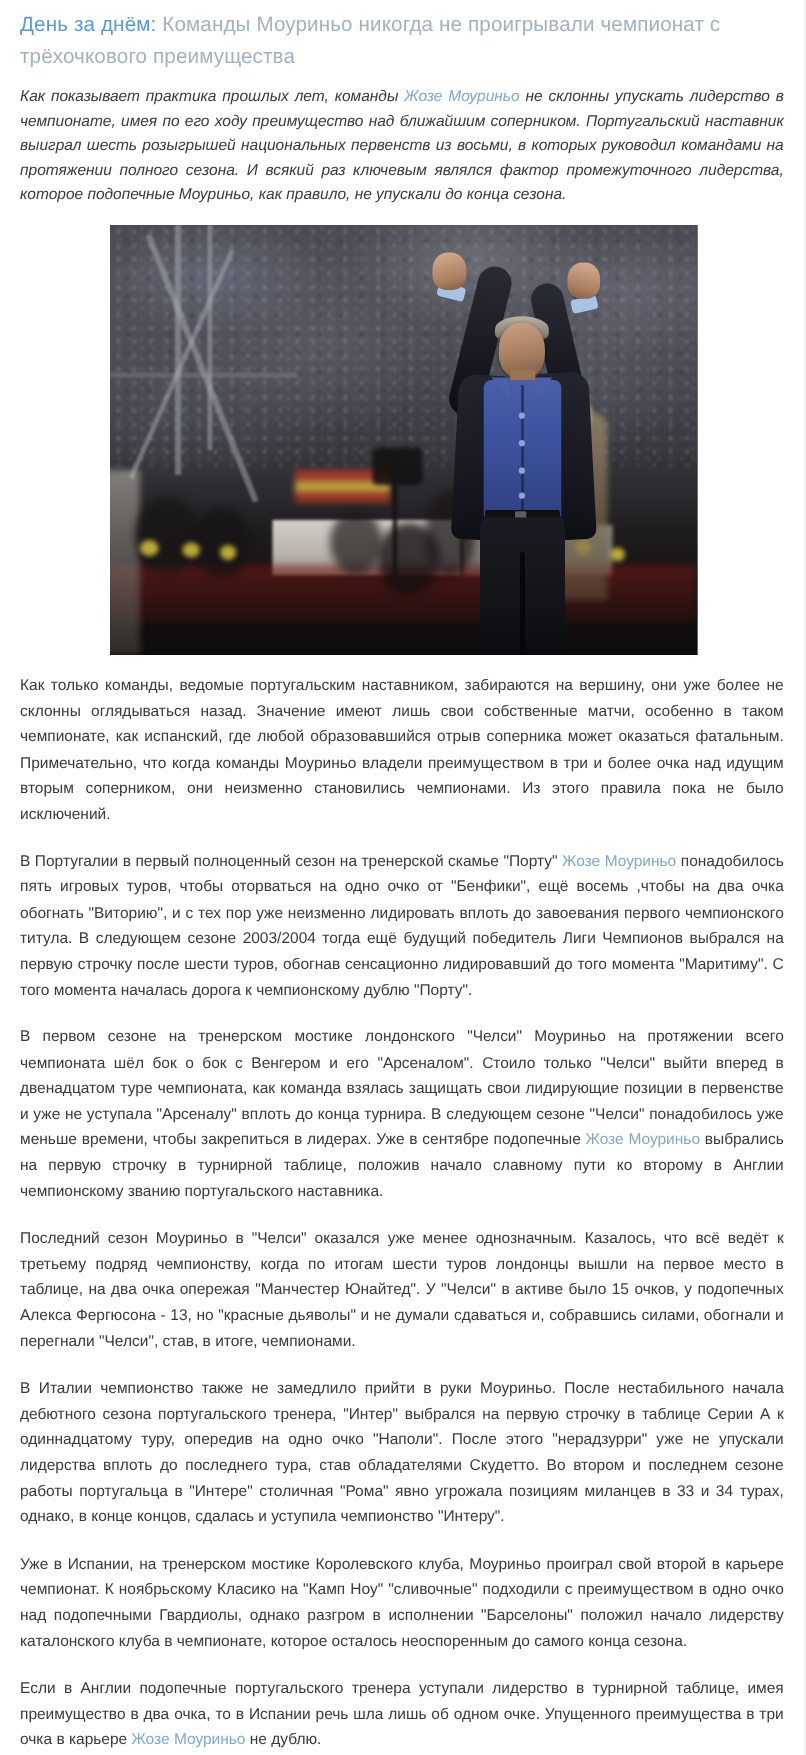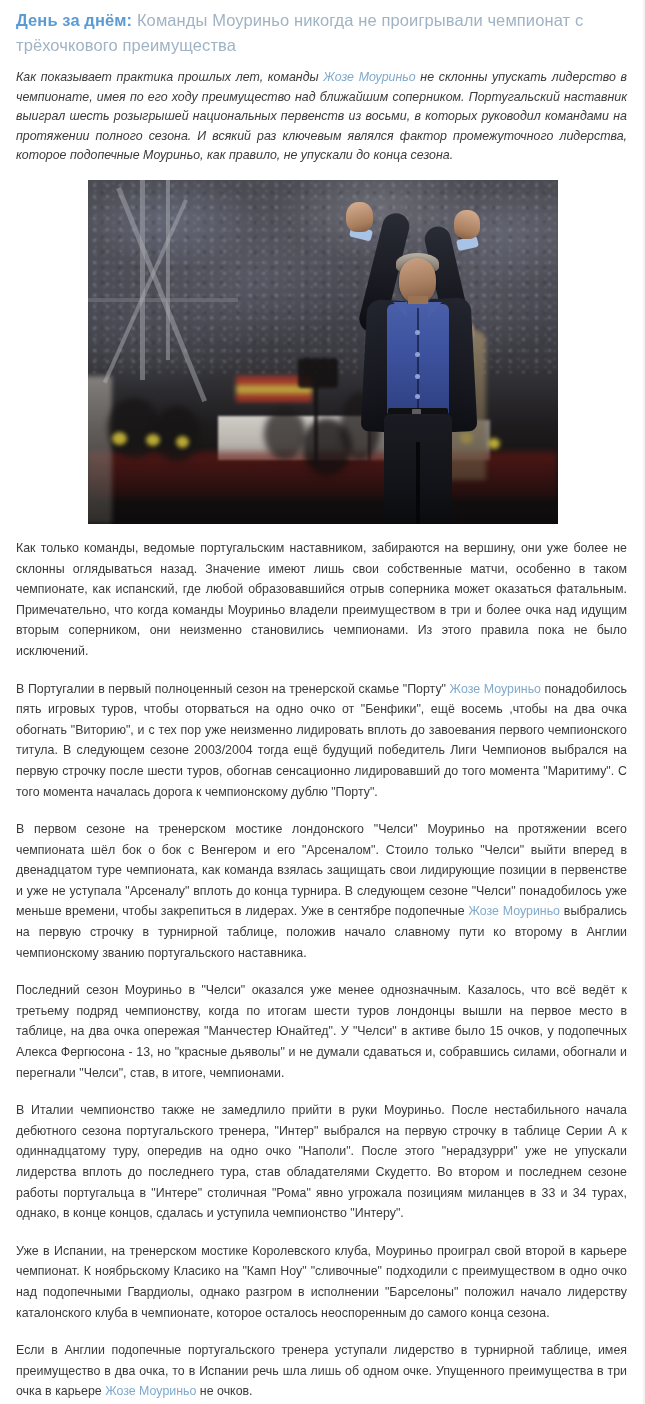--- a/index.html
+++ b/index.html
@@ -24,21 +24,21 @@
   
   .article-title {
     font-size: 16.5px;
     line-height: 25px;
     font-weight: normal;
     margin: 0 0 10px 0;
     letter-spacing: 0.1px;
   }
   .title-lead {
     color: #5b9bd5;
-    font-weight: bold;
+    font-weight: normal;
   }
   .title-rest {
     color: #9fb3c4;
   }
 
   
   .intro {
     font-style: italic;
     font-size: 12.4px;
     line-height: 19.6px;
@@ -448,17 +448,17 @@
   <p class="body-p"><span>В Португалии в первый полноценный сезон на тренерской скамье "Порту" </span><span class="lnk">Жозе Моуриньо</span><span> понадобилось пять игровых туров, чтобы оторваться на одно очко от "Бенфики", ещё восемь ,чтобы на два очка обогнать "Виторию", и с тех пор уже неизменно лидировать вплоть до завоевания первого чемпионского титула. В следующем сезоне 2003/2004  тогда ещё будущий победитель Лиги Чемпионов выбрался на первую строчку после шести туров, обогнав сенсационно лидировавший до того момента "Маритиму". С того момента началась дорога к чемпионскому дублю "Порту".</span></p>
 
   <p class="body-p"><span>В первом сезоне на тренерском мостике лондонского "Челси" Моуриньо на протяжении всего чемпионата шёл бок о бок с Венгером и его "Арсеналом". Стоило только "Челси" выйти вперед в двенадцатом туре чемпионата, как команда взялась защищать свои лидирующие позиции в первенстве и уже не уступала "Арсеналу" вплоть до конца турнира. В следующем сезоне "Челси" понадобилось уже меньше времени, чтобы закрепиться в лидерах. Уже в сентябре подопечные </span><span class="lnk">Жозе Моуриньо</span><span> выбрались на первую строчку в турнирной таблице, положив начало славному пути ко второму в Англии чемпионскому званию португальского наставника.</span></p>
 
   <p class="body-p"><span>Последний сезон Моуриньо в "Челси" оказался уже менее однозначным. Казалось, что всё ведёт к третьему подряд чемпионству, когда по итогам шести туров лондонцы вышли на первое место в таблице, на два очка опережая "Манчестер Юнайтед". У "Челси" в активе было 15 очков, у подопечных Алекса Фергюсона - 13, но "красные дьяволы" и не думали сдаваться и, собравшись силами, обогнали и перегнали "Челси", став, в итоге, чемпионами.</span></p>
 
   <p class="body-p"><span>В Италии чемпионство также не замедлило прийти в руки Моуриньо. После нестабильного начала дебютного сезона португальского тренера, "Интер" выбрался на первую строчку в таблице Серии А к одиннадцатому туру, опередив на одно очко "Наполи". После этого "нерадзурри" уже не упускали лидерства вплоть до последнего тура, став обладателями Скудетто. Во втором и последнем сезоне работы португальца в "Интере" столичная "Рома" явно угрожала позициям миланцев в 33 и 34 турах, однако, в конце концов, сдалась и уступила чемпионство "Интеру".</span></p>
 
   <p class="body-p"><span>Уже в Испании, на тренерском мостике Королевского клуба, Моуриньо проиграл свой второй в карьере чемпионат. К ноябрьскому Класико на "Камп Ноу" "сливочные" подходили с преимуществом в одно очко над подопечными Гвардиолы, однако разгром в исполнении "Барселоны" положил начало лидерству каталонского клуба в чемпионате, которое осталось неоспоренным до самого конца сезона.</span></p>
 
-  <p class="body-p"><span>Если в Англии подопечные португальского тренера уступали лидерство в турнирной таблице, имея преимущество в два очка, то в Испании речь шла лишь об одном очке. Упущенного преимущества в три очка в карьере </span><span class="lnk">Жозе Моуриньо</span><span> не очков.</span></p>
+  <p class="body-p"><span>Если в Англии подопечные португальского тренера уступали лидерство в турнирной таблице, имея преимущество в два очка, то в Испании речь шла лишь об одном очке. Упущенного преимущества в три очка в карьере </span><span class="lnk">Жозе Моуриньо</span><span> не дублю.</span></p>
 
 </div>
 
 <div class="edge-scroll"></div>
 
 </body></html>

